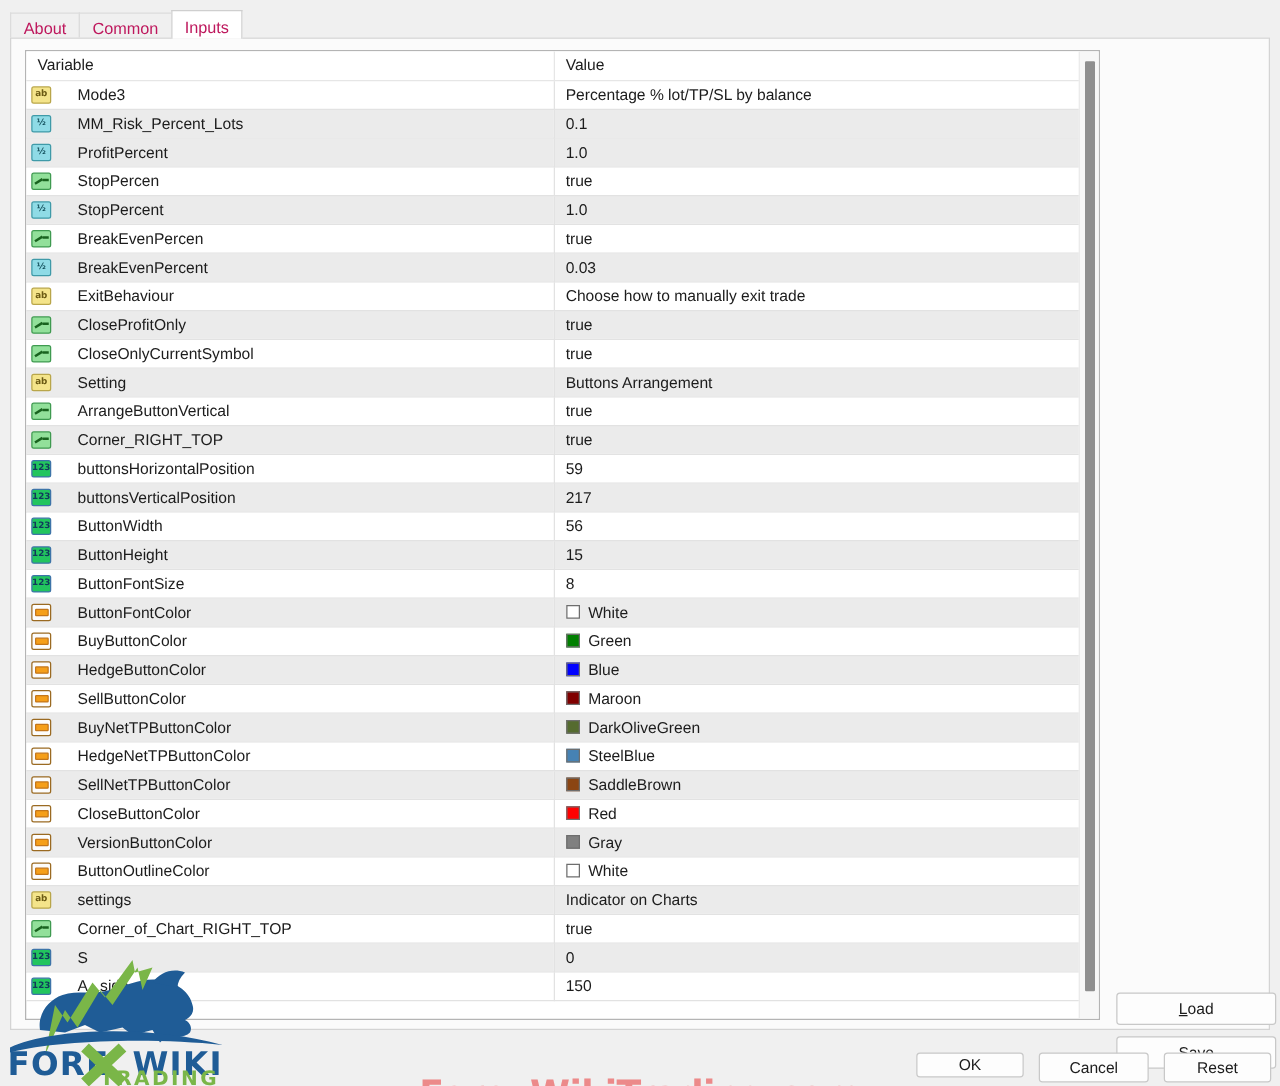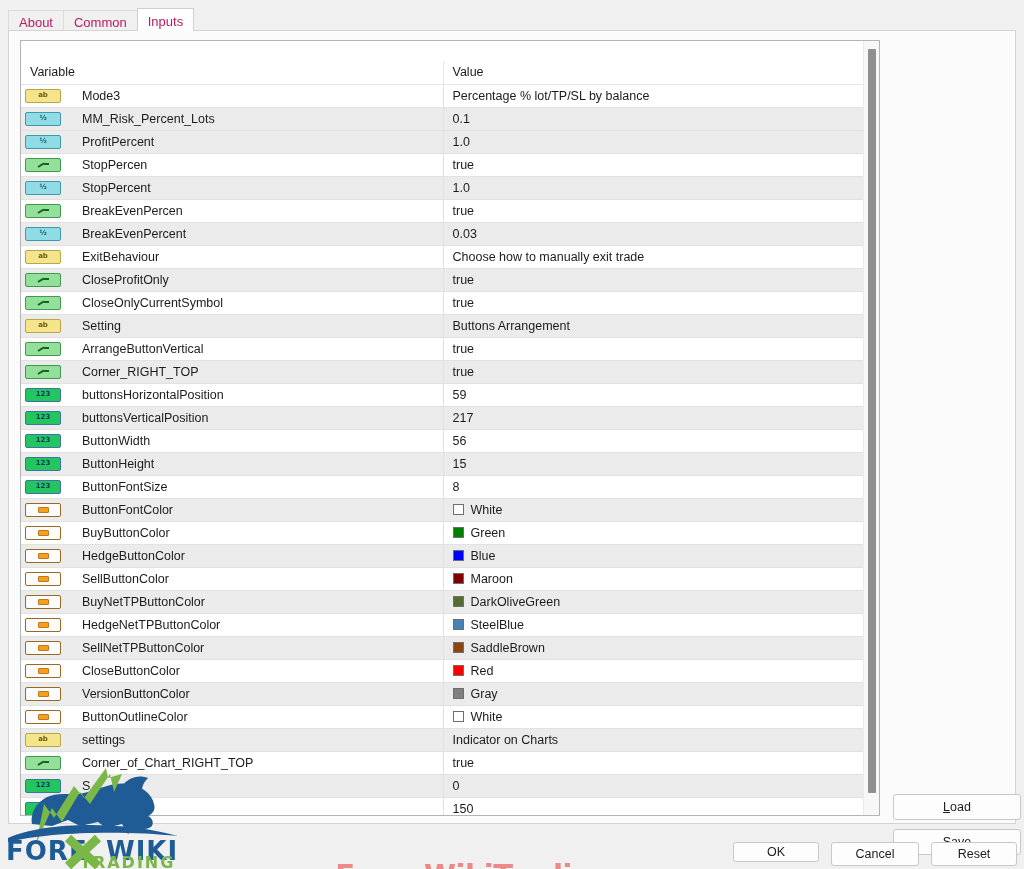--- a/index.html
+++ b/index.html
@@ -63,21 +63,20 @@
     background: #ffffff;
     border: 1px solid #b4b4b4;
     overflow: hidden;
   }
   table.grid {
     border-collapse: collapse;
     width: 843px;
     table-layout: fixed;
     font-size: 12.5px;
     color: #1c1c1c;
-    margin-top: 20px;
   }
   table.grid col.c-var { width: 422px; }
   table.grid col.c-val { width: 421px; }
 
   table.grid th {
     font-weight: normal;
     text-align: left;
     height: 23px;
     background: #ffffff;
     border-bottom: 1px solid #e6e6e6;
@@ -108,21 +107,21 @@
   .swatch {
     width: 11px; height: 11px;
     border: 1px solid #6e6e6e;
     margin-right: 7px;
     flex: 0 0 auto;
   }
 
   
   .ticon {
     position: relative;
-    width: 36px; height: 14px;
+    width: 16px; height: 14px;
     flex: 0 0 auto;
     border-radius: 2px;
     border: 1px solid;
     display: flex;
     align-items: center;
     justify-content: center;
     font-size: 7px;
     font-weight: bold;
     line-height: 1;
     font-family: "DejaVu Sans", sans-serif;

